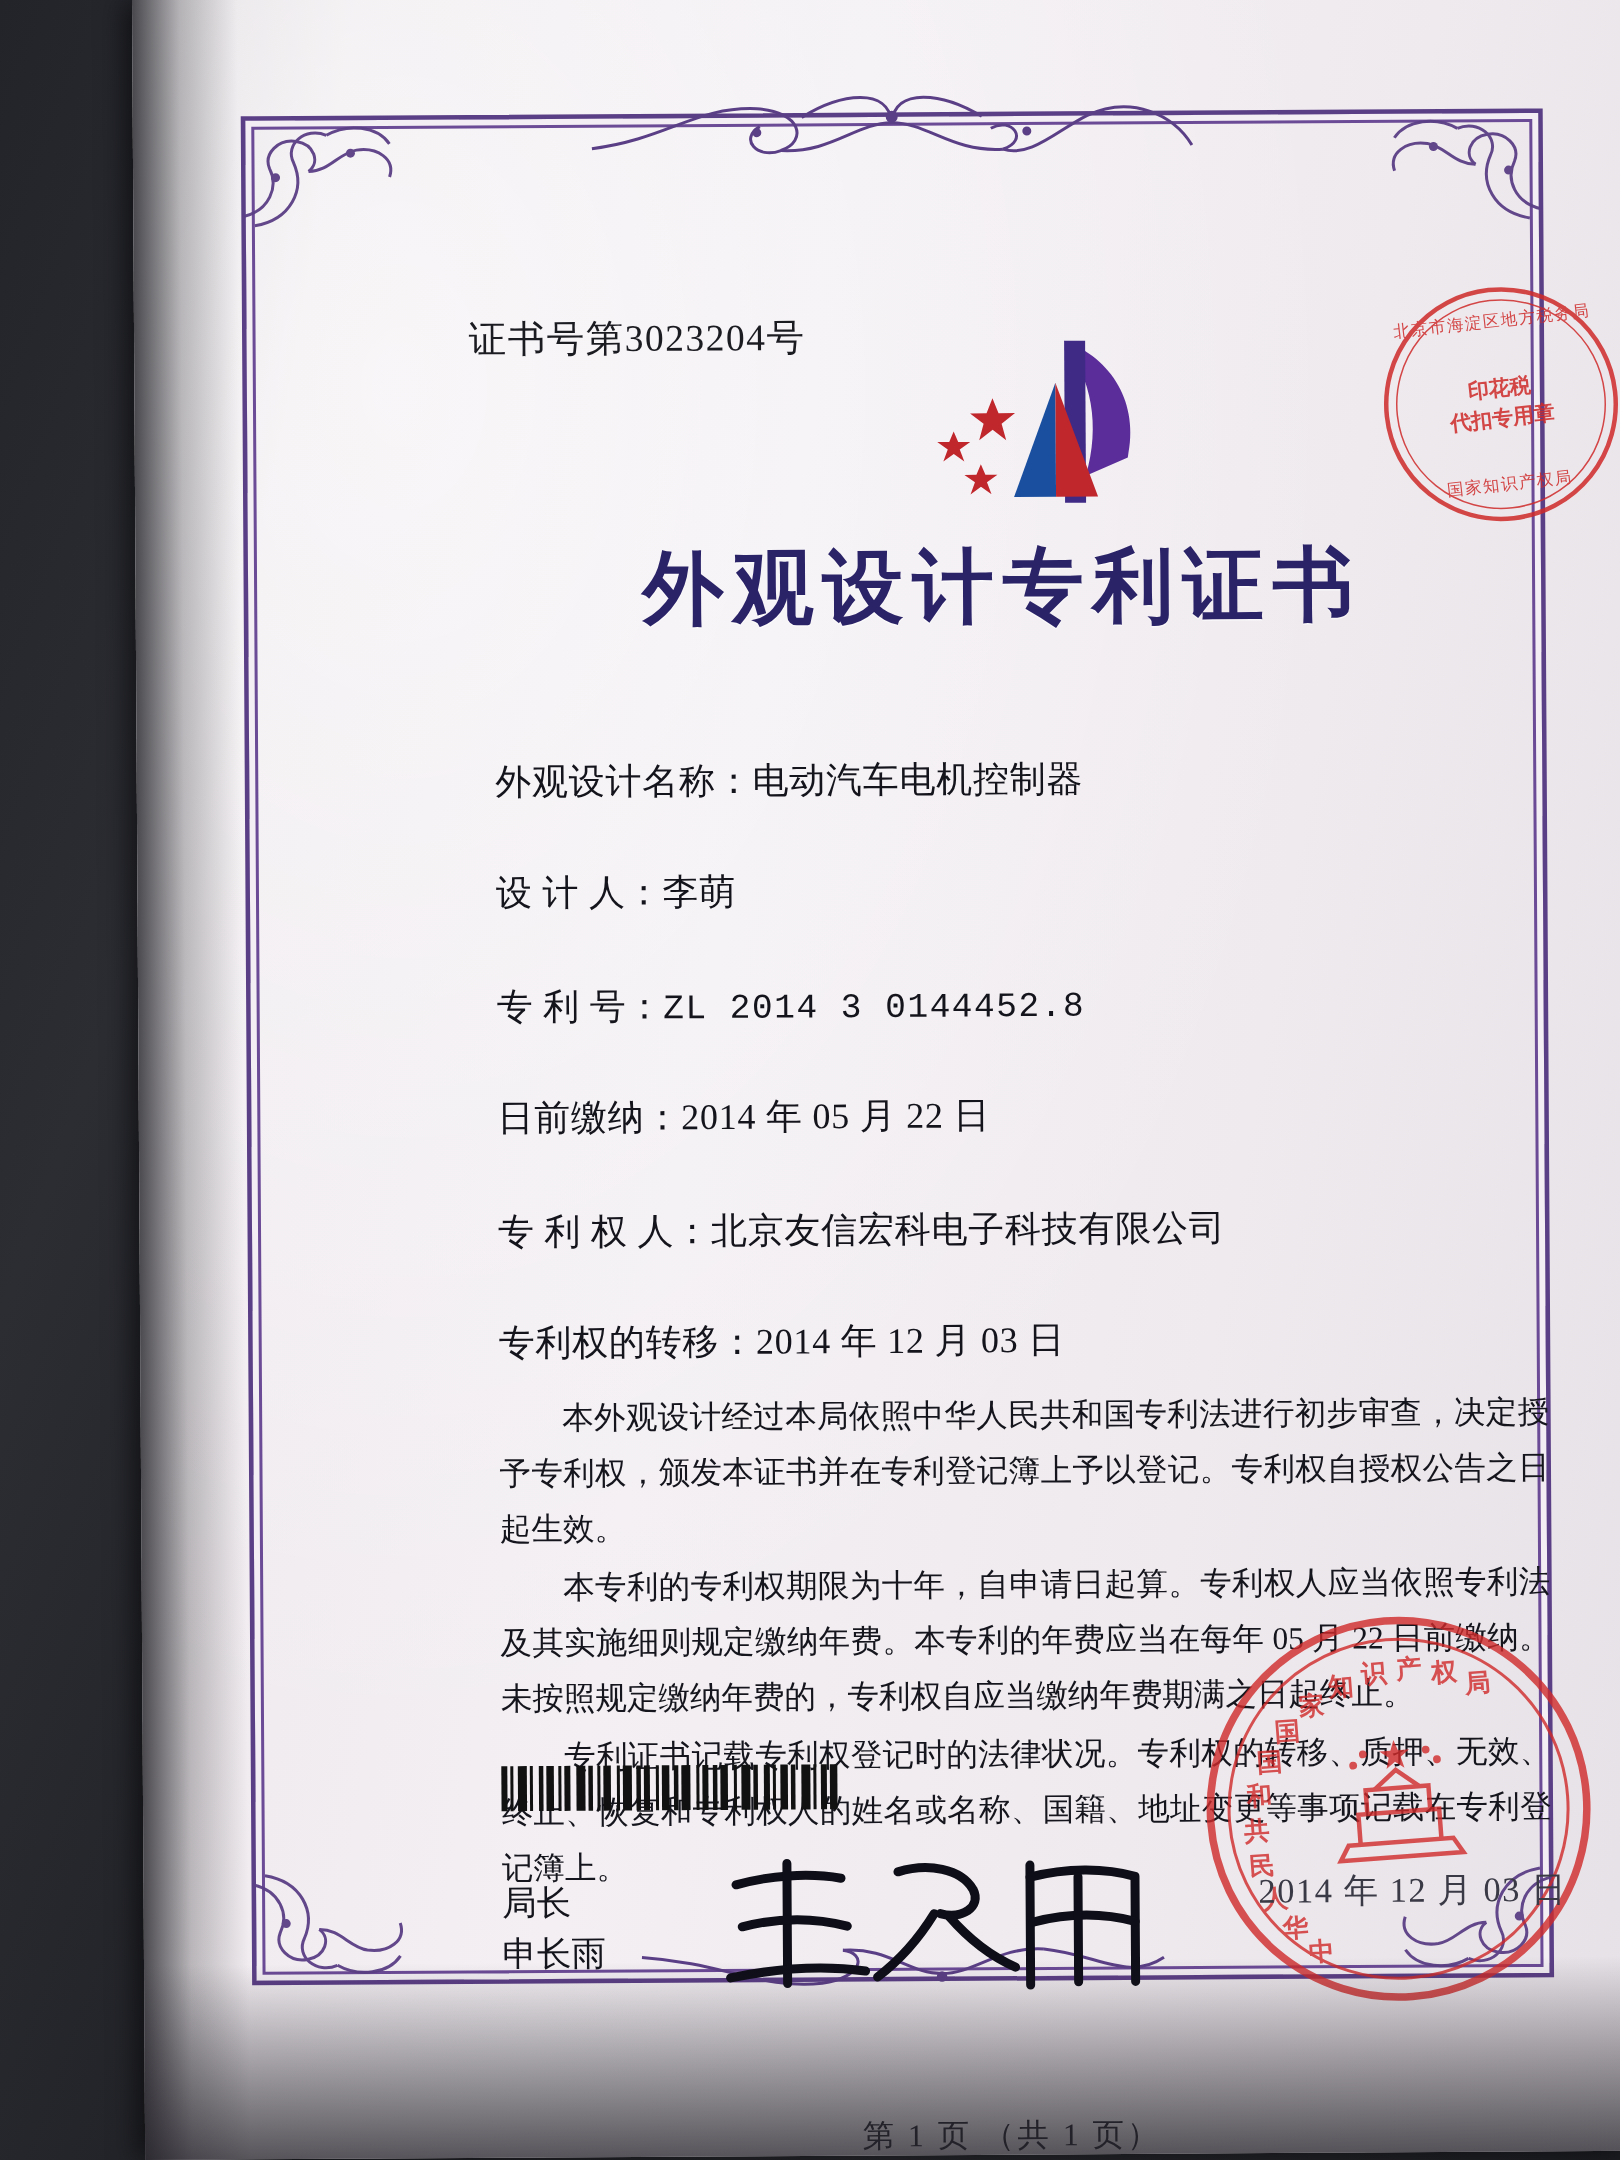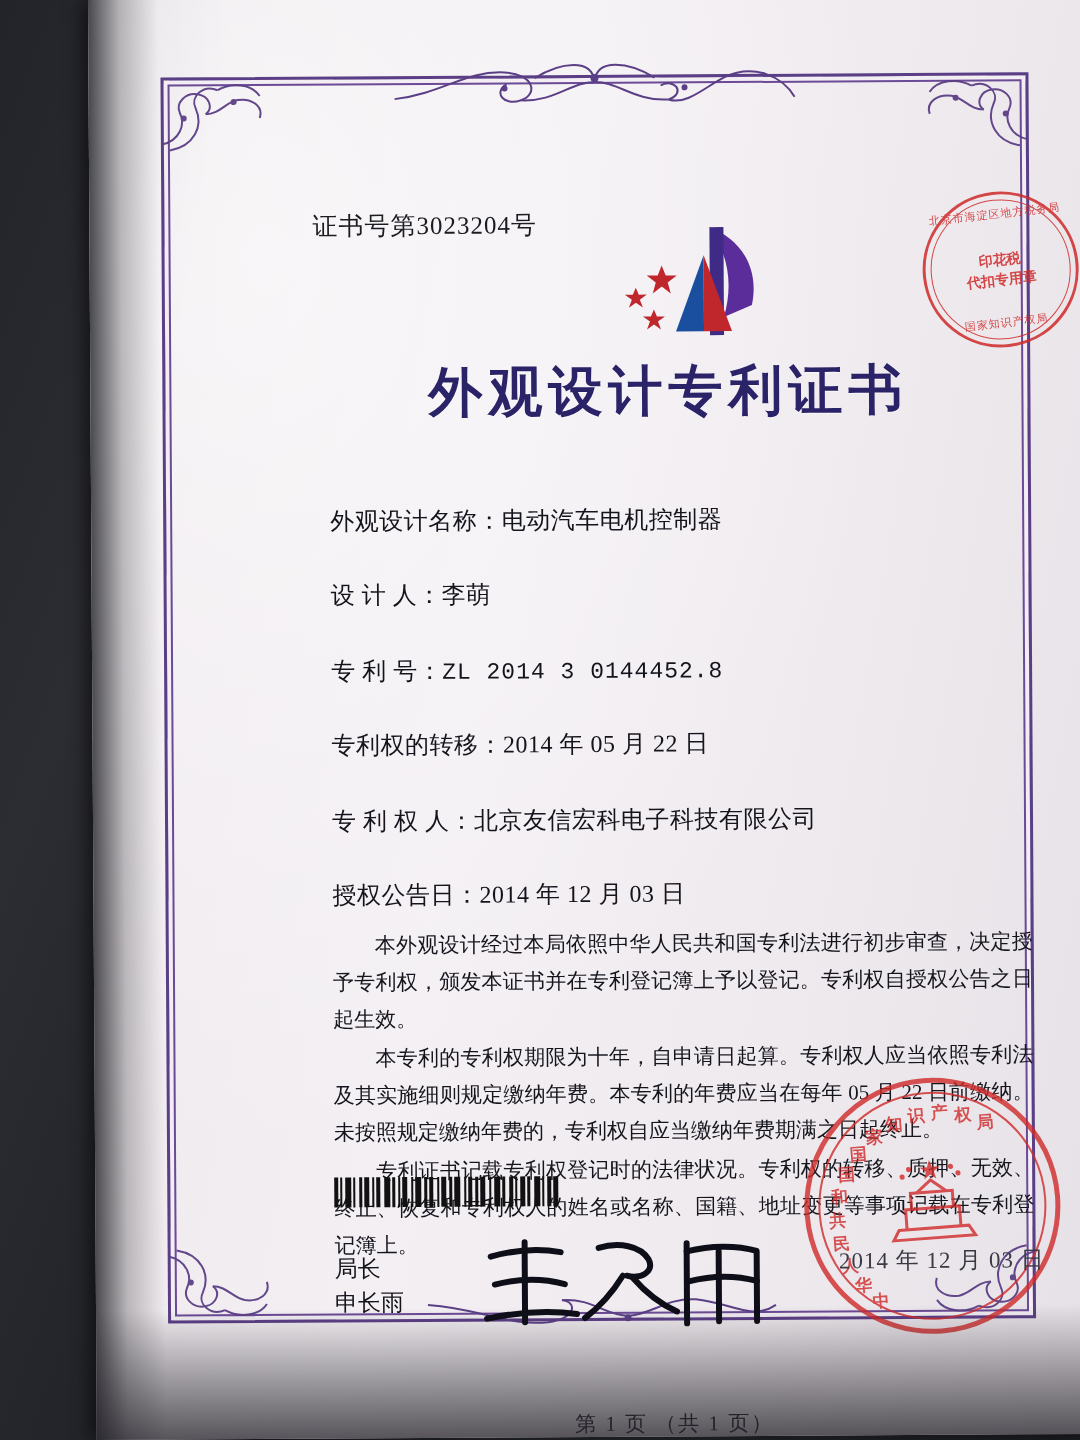--- a/index.html
+++ b/index.html
@@ -280,27 +280,27 @@
         <div class="field" style="top:348px;">
           <span class="lbl">外观设计名称：</span><span class="val">电动汽车电机控制器</span>
         </div>
         <div class="field" style="top:422px;">
           <span class="lbl">设  计  人：</span><span class="val">李萌</span>
         </div>
         <div class="field" style="top:498px;">
           <span class="lbl">专  利  号：</span><span class="val mono">ZL 2014 3 0144452.8</span>
         </div>
         <div class="field" style="top:572px;">
-          <span class="lbl">专利权的转移：</span><span class="val">2014 年 05 月 22 日</span>
+          <span class="lbl">日前缴纳：</span><span class="val">2014 年 05 月 22 日</span>
         </div>
         <div class="field" style="top:648px;">
           <span class="lbl">专 利 权 人：</span><span class="val">北京友信宏科电子科技有限公司</span>
         </div>
         <div class="field" style="top:722px;">
-          <span class="lbl">授权公告日：</span><span class="val">2014 年 12 月 03 日</span>
+          <span class="lbl">专利权的转移：</span><span class="val">2014 年 12 月 03 日</span>
         </div>
 
         <div id="paras">
           <p>本外观设计经过本局依照中华人民共和国专利法进行初步审查，决定授予专利权，颁发本证书并在专利登记簿上予以登记。专利权自授权公告之日起生效。</p>
           <p>本专利的专利权期限为十年，自申请日起算。专利权人应当依照专利法及其实施细则规定缴纳年费。本专利的年费应当在每年 05 月 22 日前缴纳。未按照规定缴纳年费的，专利权自应当缴纳年费期满之日起终止。</p>
           <p>专利证书记载专利权登记时的法律状况。专利权的转移、质押、无效、终止、恢复和专利权人的姓名或名称、国籍、地址变更等事项记载在专利登记簿上。</p>
         </div>
 
         <div id="barcode">
           <i style="width:4px"></i>

